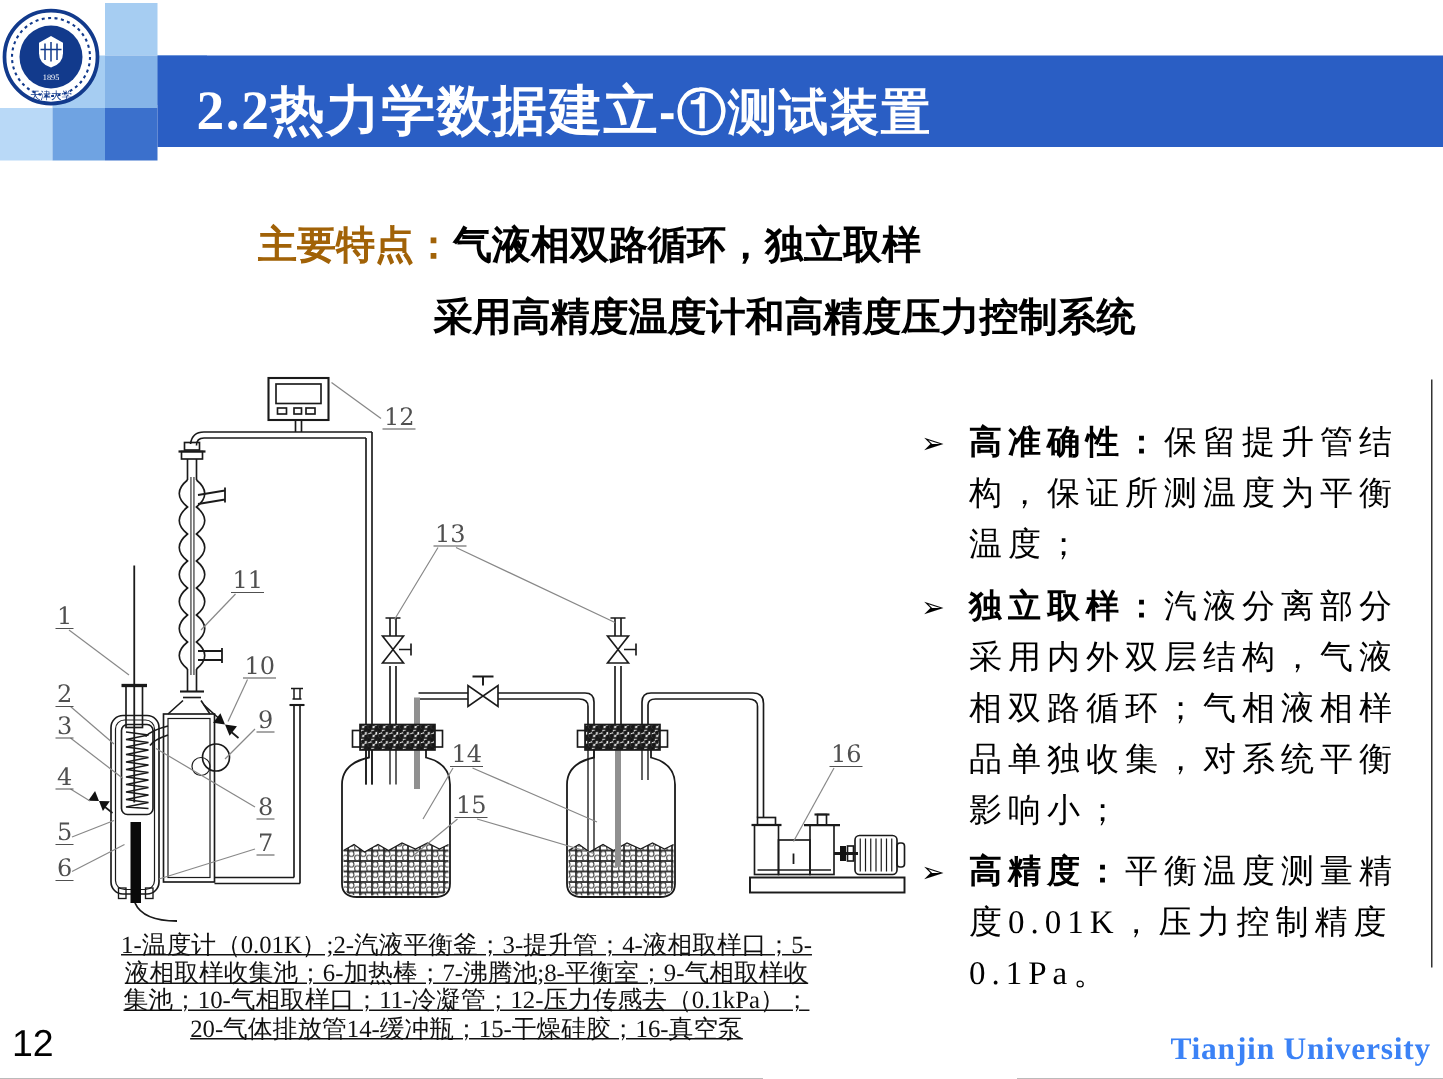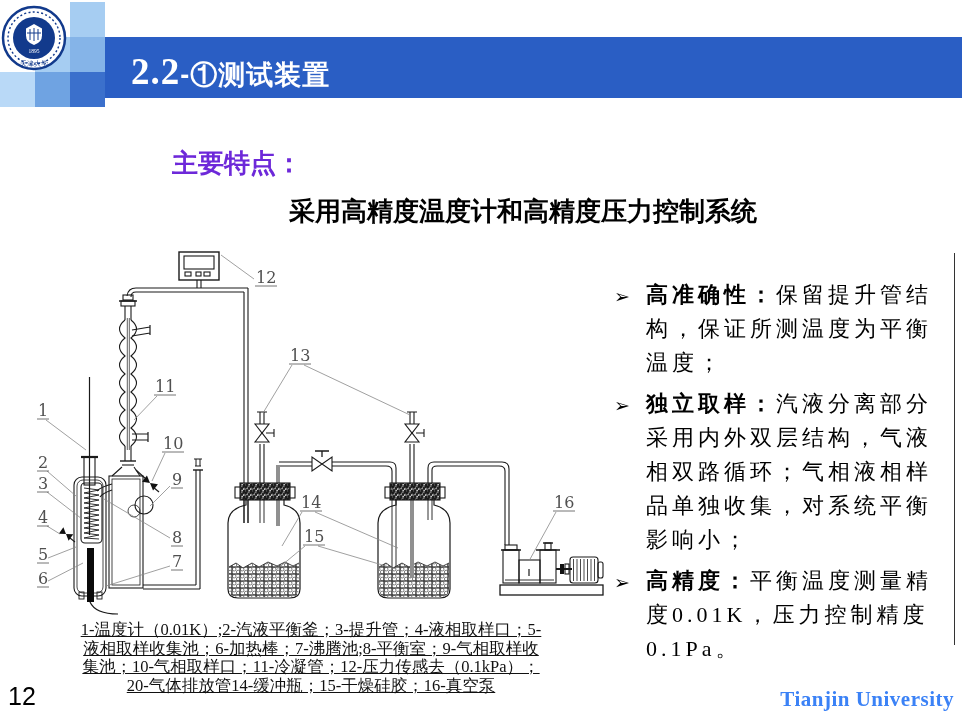--- a/index.html
+++ b/index.html
@@ -3,23 +3,23 @@
 <meta charset="utf-8">
 <style>
   html,body{margin:0;padding:0;background:#888;}
   .slide{position:relative;width:962px;height:719px;background:#ffffff;overflow:hidden;
          font-family:"Liberation Sans",sans-serif;}
   .sq{position:absolute;}
   .titlebar{position:absolute;left:105px;top:37px;width:857px;height:61px;background:#2a5ec4;}
   .title{position:absolute;left:26px;top:13px;color:#ffffff;display:flex;align-items:baseline;white-space:nowrap;}
   .t-num{font-family:"Liberation Serif",serif;font-weight:bold;font-size:37px;letter-spacing:1px;}
   .t-main{font-weight:bold;font-size:36px;letter-spacing:1px;}
-  .t-sub{font-weight:bold;font-size:27px;letter-spacing:1px;}
+  .t-sub{font-weight:bold;font-size:33px;letter-spacing:1px;}
   .hl1{position:absolute;left:172px;top:146px;display:flex;font-size:26px;font-weight:bold;white-space:nowrap;}
-  .hl-label{color:#6d28d9;}
+  .hl-label{color:#a16207;}
   .hl-text{color:#000000;}
   .hl2{position:absolute;left:289px;top:194px;font-size:26px;font-weight:bold;color:#000;white-space:nowrap;}
   .bullets{position:absolute;left:614px;top:278px;width:330px;
            font-family:"Liberation Serif",serif;font-size:22px;line-height:34px;color:#000;}
   .bullet{display:flex;margin-bottom:7px;}
   .bmark{width:32px;flex:0 0 32px;font-family:"DejaVu Sans",sans-serif;font-size:19px;padding-top:1px;}
   .btext{letter-spacing:4px;}
   .bterm{font-weight:bold;}
   .caption{position:absolute;left:60px;top:621px;width:502px;text-align:center;
            font-family:"Liberation Serif",serif;font-size:16.5px;line-height:18.6px;color:#111;text-decoration:underline;}
@@ -39,36 +39,38 @@
   <div class="sq" style="left:35px;top:37px;width:35px;height:35px;background:#a6cdf2;"></div>
   <div class="sq" style="left:70px;top:37px;width:35px;height:35px;background:#85b4e8;"></div>
   <div class="sq" style="left:0px;top:72px;width:35px;height:35px;background:#b9d9f7;"></div>
   <div class="sq" style="left:35px;top:72px;width:35px;height:35px;background:#6fa3e2;"></div>
   <div class="sq" style="left:70px;top:72px;width:35px;height:35px;background:#3b70cc;"></div>
   <div class="sq" style="left:105px;top:37px;width:33px;height:33px;background:#5f97de;"></div>
 
   <div class="titlebar">
     <div class="title">
       <span class="t-num">2.2</span>
+        <span class="t-main">热力学数据建立</span>
         <span class="t-sub">-①测试装置</span>
     </div>
   </div>
 
   <svg class="logo" viewBox="0 0 70 70">
     <circle cx="34" cy="36" r="31" fill="#ffffff" stroke="#123a8c" stroke-width="2.5"></circle>
     <circle cx="34" cy="36" r="26" fill="none" stroke="#123a8c" stroke-width="1.4" stroke-dasharray="2 2.3"></circle>
     <circle cx="34" cy="36" r="21" fill="#123a8c"></circle>
     <path d="M34,22 l8,4.5 v7 q0,7 -8,9.5 q-8,-2.5 -8,-9.5 v-7 z" fill="#ffffff"></path>
     <path d="M30,27 v11 M34,26 v13 M38,27 v11 M27,31 h14" stroke="#123a8c" stroke-width="1" fill="none"></path>
     <text x="34" y="51" font-size="5.5" fill="#ffffff" text-anchor="middle" font-family="Liberation Serif,serif">1895</text>
     <text x="34" y="64" font-size="7" fill="#123a8c" text-anchor="middle" font-family="Liberation Serif,serif">天津大学</text>
   </svg>
 
   <div class="hl1">
     <span class="hl-label">主要特点：</span>
+    <span class="hl-text">气液相双路循环，独立取样</span>
   </div>
   <div class="hl2">采用高精度温度计和高精度压力控制系统</div>
 
   <div class="bullets">
     <div class="bullet">
       <span class="bmark">➢</span>
       <span class="btext"><b class="bterm">高准确性：</b><span>保留提升管结构，保证所测温度为平衡温度；</span></span>
     </div>
     <div class="bullet">
       <span class="bmark">➢</span>

